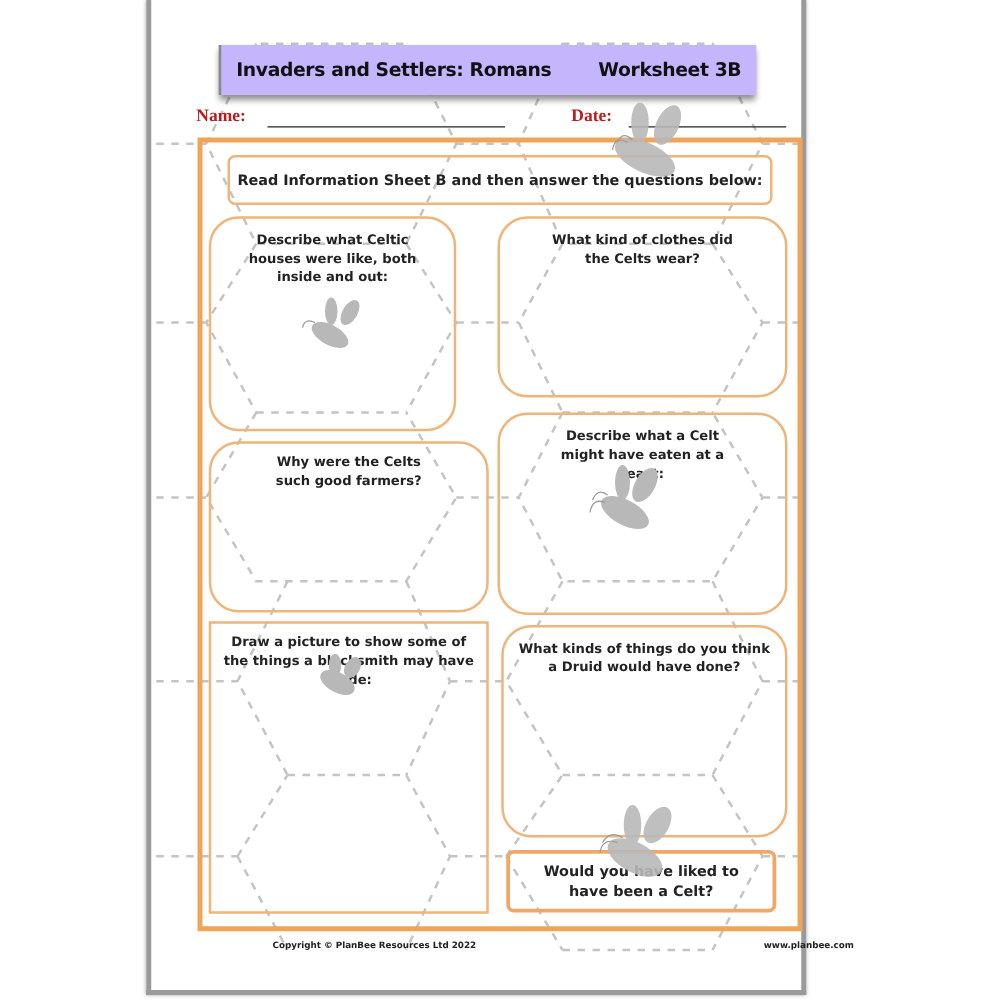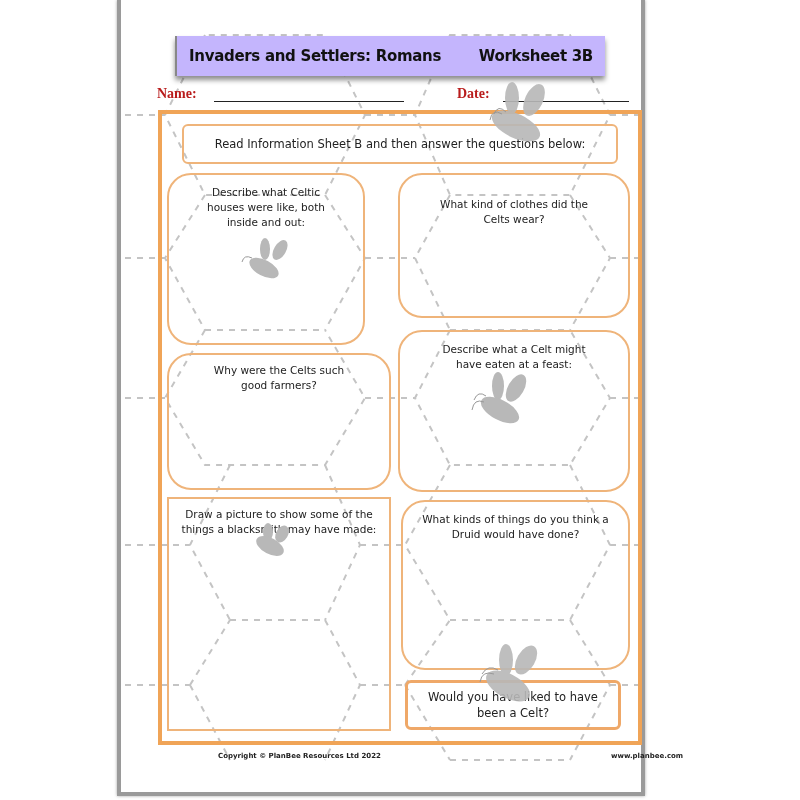--- a/index.html
+++ b/index.html
@@ -32,21 +32,21 @@
       position: absolute; top: 86px; font-weight: bold; font-size: 14px; color: #b91c1c;
       font-family: Liberation Serif, serif;
     }
     .line { position: absolute; height: 1px; background: #222; }
     .frame {
       position: absolute; left: 158px; top: 110px; width: 484px; height: 635px;
       border: 4px solid #f0a457; box-sizing: border-box;
     }
     .box {
       position: absolute; border: 2px solid #efb47a; box-sizing: border-box; background: transparent;
-      text-align: center; font-weight: normal; font-size: 10.5px; color: #222; line-height: 15px;
+      text-align: center; font-weight: bold; font-size: 10.5px; color: #222; line-height: 15px;
       font-family: "DejaVu Sans", sans-serif;
     }
     .rounded { border-radius: 24px; }
     .box .q { display: block; padding: 10px 14px 0 14px; }
     .instr { position: absolute; left: 182px; top: 124px; width: 436px; height: 40px; border-radius: 6px;
       display: flex; align-items: center; justify-content: center; font-size: 11.5px; }
     .final { position: absolute; left: 405px; top: 680px; width: 216px; height: 50px; border: 3px solid #efa868;
       border-radius: 6px; display: flex; align-items: center; justify-content: center; font-size: 11.5px; line-height: 16px; }
     .footer { position: absolute; top: 752px; font-size: 7px; font-weight: bold; color: #222; font-family: "DejaVu Sans", sans-serif; margin-left: 47px; }
     .bee { position: absolute; pointer-events: none; }
@@ -84,21 +84,21 @@
 <div class="frame"></div>
 
 <div class="box instr">
   <span>Read Information Sheet B and then answer the questions below:</span>
 </div>
 
 <div class="box rounded" style="left:167px; top:173px; width:198px; height:172px;">
   <span class="q" style="padding:10px 28px 0 28px;">Describe what Celtic houses were like, both inside and out:</span>
 </div>
 <div class="box rounded" style="left:398px; top:173px; width:232px; height:145px;">
-  <span class="q" style="padding:22px 40px 0 40px;">What kind of clothes did the Celts wear?</span>
+  <span class="q" style="padding:10px 40px 0 40px;">What kind of clothes did the Celts wear?</span>
 </div>
 <div class="box rounded" style="left:167px; top:353px; width:224px; height:137px;">
   <span class="q" style="padding:8px 40px 0 40px;">Why were the Celts such good farmers?</span>
 </div>
 <div class="box rounded" style="left:398px; top:330px; width:232px; height:162px;">
   <span class="q" style="padding:10px 40px 0 40px;">Describe what a Celt might have eaten at a feast:</span>
 </div>
 <div class="box" style="left:167px; top:497px; width:224px; height:234px;">
   <span class="q" style="padding:8px 6px 0 6px;">Draw a picture to show some of the things a blacksmith may have made:</span>
 </div>

